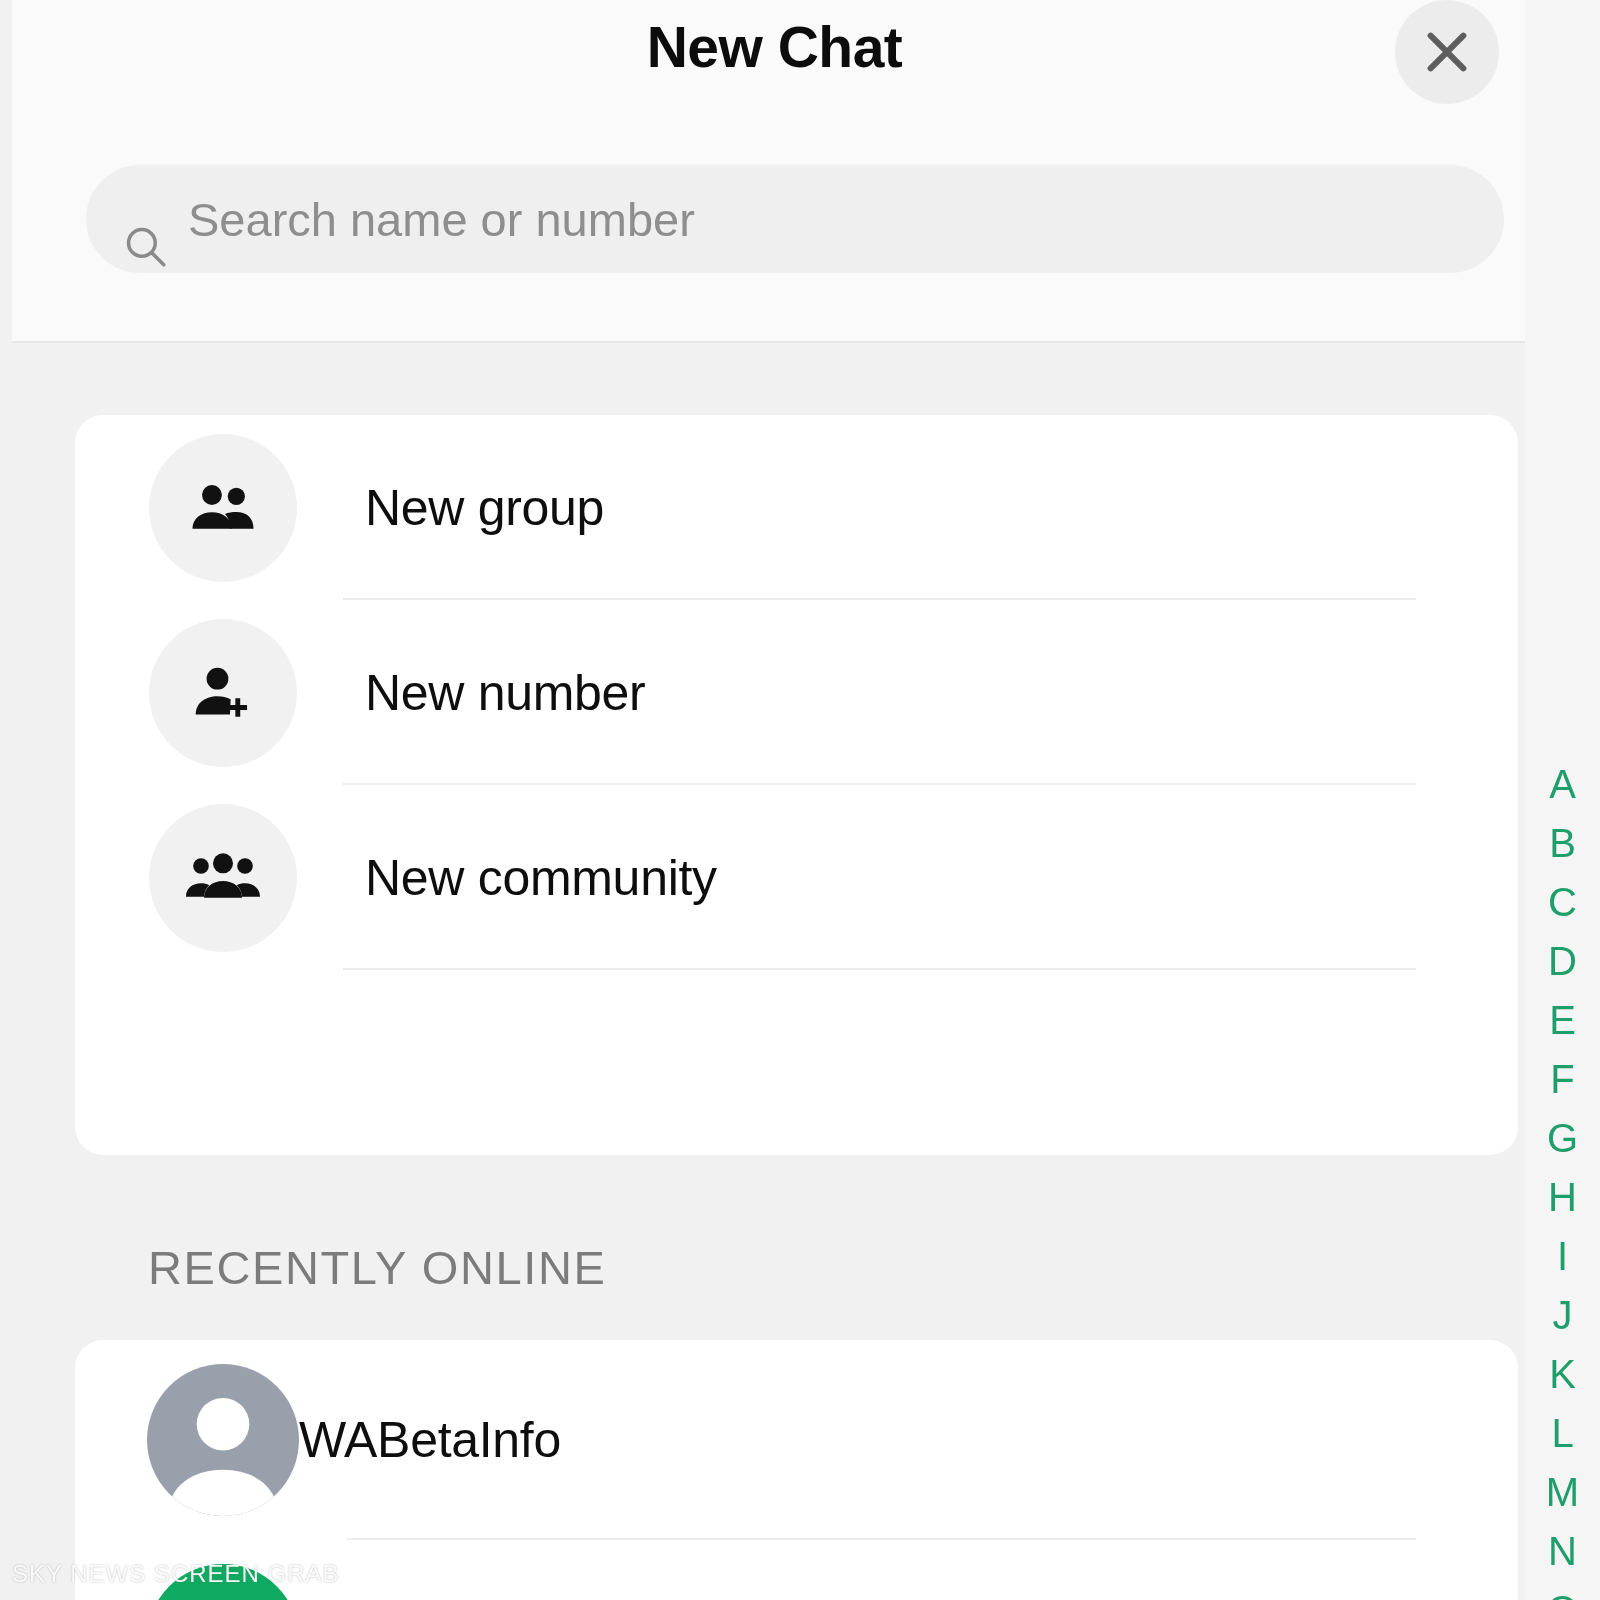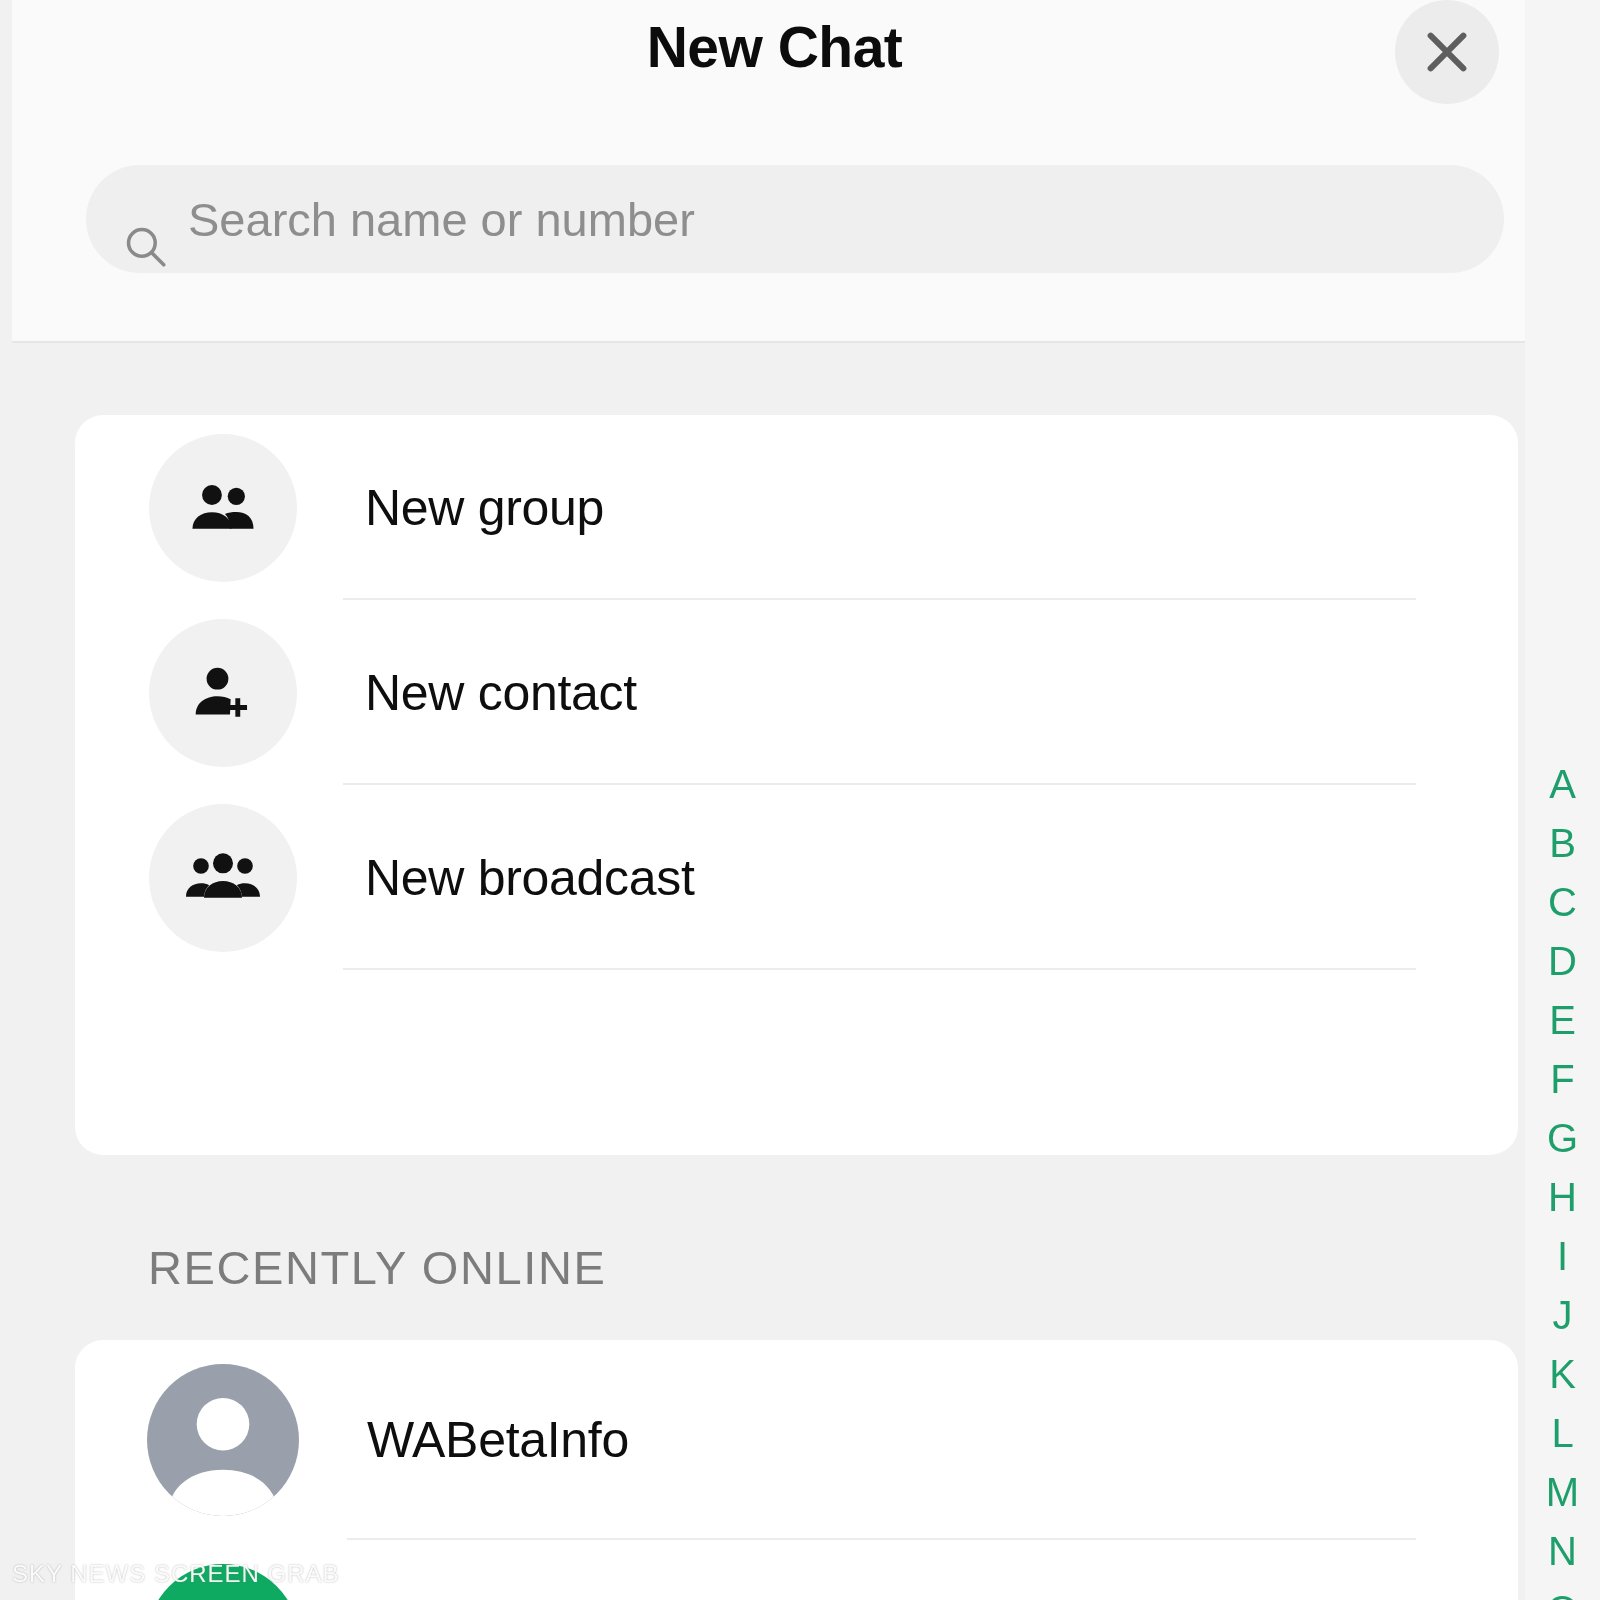--- a/index.html
+++ b/index.html
@@ -177,21 +177,20 @@
     border-radius: 50%;
     overflow: hidden;
     display: flex;
     align-items: center;
     justify-content: center;
   }
   .avatar.gray { background: #9aa0ab; }
   .avatar.green { background: #0eaa61; }
 
   .contact-name {
-    margin-left: 68px;
     font-size: 50px;
     color: #0e0e0e;
     letter-spacing: -0.3px;
   }
 
   .contact-divider {
     position: absolute;
     left: 272px;
     right: 102px;
     bottom: 0;
@@ -281,36 +280,36 @@
     </div>
 
     <div class="action-row">
       <span class="action-icon-wrap">
         <svg width="78" height="78" viewBox="0 0 24 24" aria-hidden="true">
           <circle cx="10.3" cy="7.6" r="3.35" fill="#111111"></circle>
           <path d="M3.6 18.6c0-3.55 3-5.6 6.7-5.6 1.5 0 2.9.33 4.05.95l-.2 4.65z" fill="#111111"></path>
           <path d="M17.3 13.6v2.1h2.1v1.5h-2.1v2.1h-1.5v-2.1h-2.1v-1.5h2.1v-2.1z" fill="#111111"></path>
         </svg>
       </span>
-      <span class="action-label">New contact</span>
+      <span class="action-label">New number</span>
       <span class="row-divider"></span>
     </div>
 
     <div class="action-row">
       <span class="action-icon-wrap">
         <svg width="80" height="80" viewBox="0 0 24 24" aria-hidden="true">
           <circle cx="5.4" cy="8.4" r="2.35" fill="#111111"></circle>
           <circle cx="18.6" cy="8.4" r="2.35" fill="#111111"></circle>
           <circle cx="12" cy="7.6" r="3.0" fill="#111111"></circle>
           <path d="M0.9 17.6c0-2.55 2-4 4.5-4 .9 0 1.75.19 2.45.56-.95.95-1.5 2.1-1.5 3.44z" fill="#111111"></path>
           <path d="M23.1 17.6h-5.45c0-1.34-.55-2.49-1.5-3.44.7-.37 1.55-.56 2.45-.56 2.5 0 4.5 1.45 4.5 4z" fill="#111111"></path>
           <path d="M6.3 17.9c0-3.1 2.6-5 5.7-5s5.7 1.9 5.7 5z" fill="#111111"></path>
         </svg>
       </span>
-      <span class="action-label">New broadcast</span>
+      <span class="action-label">New community</span>
       <span class="row-divider"></span>
     </div>
 
   </div>
 
   <div class="section-header">RECENTLY ONLINE</div>
 
   <div class="card" id="contacts-card">
 
     <div class="contact-row">

